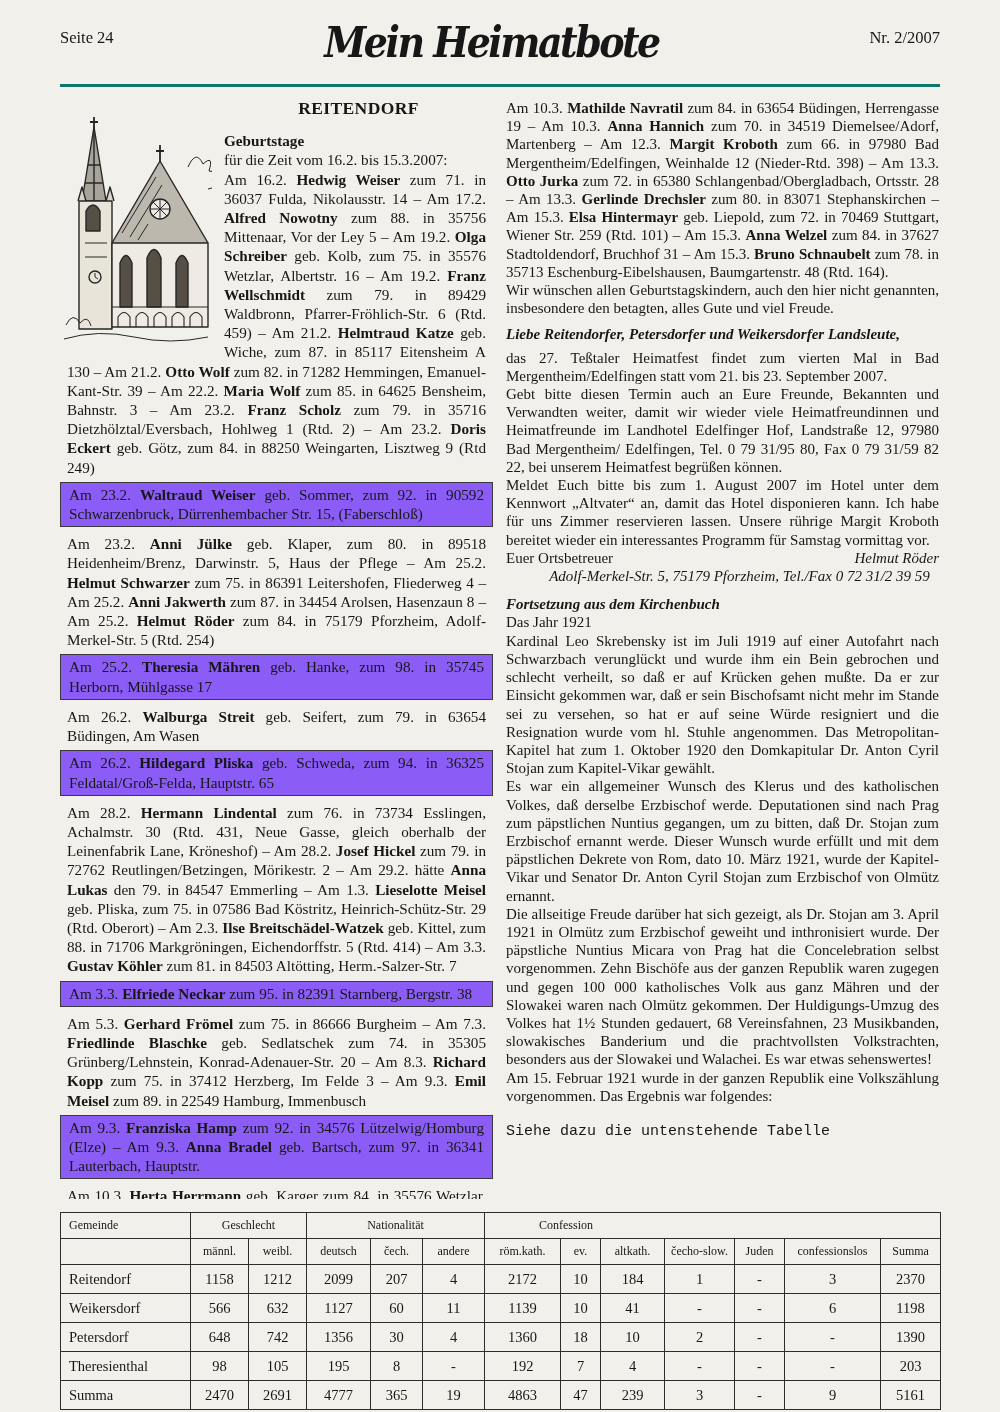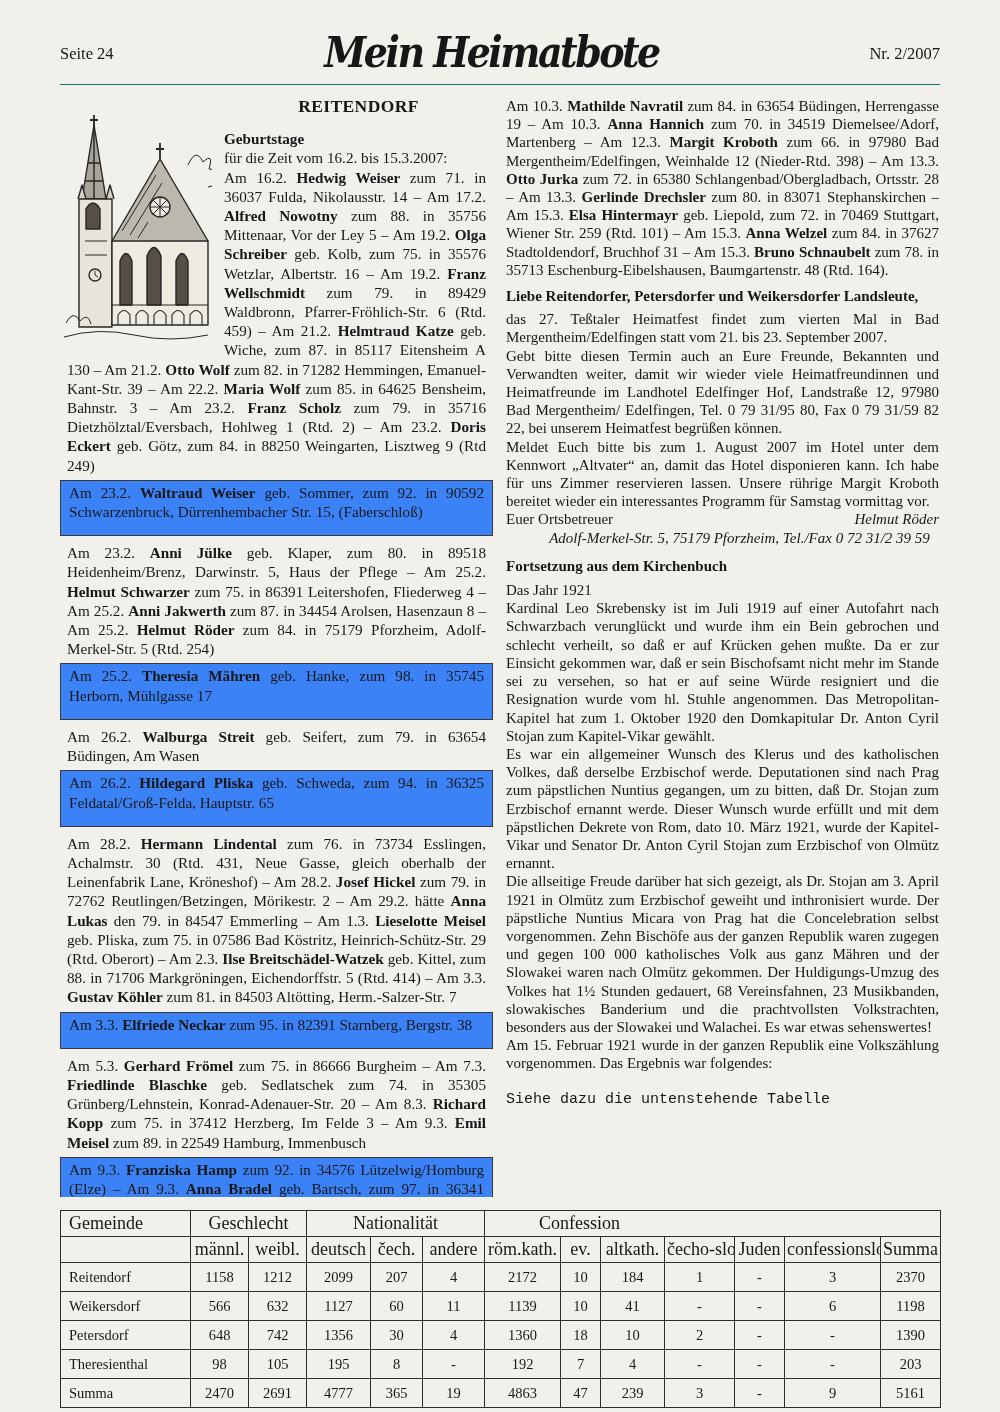--- a/index.html
+++ b/index.html
@@ -1,49 +1,49 @@
 <!DOCTYPE html>
 <html lang="de"><head>
 <meta charset="utf-8">
 <style>
   html,body{margin:0;padding:0;}
   .page{position:relative;width:1000px;height:1412px;background:#f2f0ea;color:#171717;
         font-family:"Liberation Serif",serif;overflow:hidden;}
   .inner{padding:28px 60px 0 60px;}
   
-  .hdr{display:flex;justify-content:space-between;align-items:center;
-       border-bottom:1px solid #0f766e;padding-bottom:4px;height:52px;}
+  .hdr{display:flex;justify-content:space-between;align-items:flex-start;
+       border-bottom:3px solid #0f766e;padding-bottom:4px;height:52px;}
   .hdr .side{font-size:16.5px;padding-bottom:1px;}
   .masthead{font-family:"DejaVu Serif",serif;font-weight:bold;font-style:italic;
             font-size:38px;line-height:.85;letter-spacing:-2.5px;transform:scaleY(1.15);
             transform-origin:bottom;}
   
   .columns{display:flex;gap:13px;margin-top:12px;height:1100px;overflow:hidden;}
   .col{width:433px;text-align:justify;}
   .col.left{font-size:15.2px;line-height:19.2px;}
   .col.right{font-size:15px;line-height:18.2px;}
   .col p{margin:0;}
   .col.left p{margin:0 7px 5px;}
-  .box{border:1.5px solid #3a3a3a;background:#3b82f6;padding:2px 8px 14px;margin:0 0 7px;}
+  .box{border:1.5px solid #3a3a3a;background:#8b5cf6;padding:2px 8px 3px;margin:0 0 7px;}
   .lead .title{font-weight:bold;text-align:center;font-size:17.5px;letter-spacing:.4px;
                margin:0 0 13px;}
   .lead .sub{font-weight:bold;text-align:left;}
   svg.church{float:left;margin:12px 12px 4px 0;}
-  .bold-line{font-weight:bold;margin:8px 0 5px;text-align:left;}
-  .church-h{margin:10px 0 6px;}
+  .bold-line{font-weight:bold;margin:8px 0 5px;text-align:left;font-style:italic;}
+  .church-h{margin:10px 0 0;}
   .sig{display:flex;justify-content:space-between;}
   .ital{font-style:italic;}
   .addr{text-align:center;padding-left:34px;margin:0 0 4px;}
   .note{margin-top:18px !important;font-family:Liberation Mono, monospace;}
   
   .census{table-layout:fixed;border-collapse:collapse;width:880px;margin:13px auto 0;
           font-size:14.5px;}
   .census th,.census td{border:1.8px solid #2c2c2c;text-align:center;font-weight:normal;
           padding:1px 2px;overflow:hidden;white-space:nowrap;}
-  .census th{height:23px;font-size:18px;}
+  .census th{height:23px;font-size:12px;}
   .census td{height:26px;}
   .census tr:first-child th:nth-child(1){text-align:left;padding-left:8px;}
   .census tr:first-child th:nth-child(4){text-align:left;padding-left:54px;}
   .census td:first-child{text-align:left;padding-left:8px;}
 </style>
 </head>
 <body>
 
 <div class="page">
   <div class="inner">
@@ -98,20 +98,21 @@
         <p><span>Am 28.2. </span><b>Hermann Lindental</b><span> zum 76. in 73734 Esslingen, Achalmstr. 30 (Rtd. 431, Neue Gasse, gleich oberhalb der Leinenfabrik Lane, Kröneshof) – Am 28.2. </span><b>Josef Hickel</b><span> zum 79. in 72762 Reutlingen/Betzingen, Mörikestr. 2 – Am 29.2. hätte </span><b>Anna Lukas</b><span> den 79. in 84547 Emmerling – Am 1.3. </span><b>Lieselotte Meisel</b><span> geb. Pliska, zum 75. in 07586 Bad Köstritz, Heinrich-Schütz-Str. 29 (Rtd. Oberort) – Am 2.3. </span><b>Ilse Breitschädel-Watzek</b><span> geb. Kittel, zum 88. in 71706 Markgröningen, Eichendorffstr. 5 (Rtd. 414) – Am 3.3. </span><b>Gustav Köhler</b><span> zum 81. in 84503 Altötting, Herm.-Salzer-Str. 7</span></p>
         <div class="box"><span>Am 3.3. </span><b>Elfriede Neckar</b><span> zum 95. in 82391 Starnberg, Bergstr. 38</span></div>
         <p><span>Am 5.3. </span><b>Gerhard Frömel</b><span> zum 75. in 86666 Burgheim – Am 7.3. </span><b>Friedlinde Blaschke</b><span> geb. Sedlatschek zum 74. in 35305 Grünberg/Lehnstein, Konrad-Adenauer-Str. 20 – Am 8.3. </span><b>Richard Kopp</b><span> zum 75. in 37412 Herzberg, Im Felde 3 – Am 9.3. </span><b>Emil Meisel</b><span> zum 89. in 22549 Hamburg, Immenbusch</span></p>
         <div class="box"><span>Am 9.3. </span><b>Franziska Hamp</b><span> zum 92. in 34576 Lützelwig/Homburg (Elze) – Am 9.3. </span><b>Anna Bradel</b><span> geb. Bartsch, zum 97. in 36341 Lauterbach, Hauptstr.</span></div>
         <p><span>Am 10.3. </span><b>Herta Herrmann</b><span> geb. Karger zum 84. in 35576 Wetzlar, Sophienstr. 12</span></p>
 
       </div>
 
       <div class="col right">
         <p><span>Am 10.3. </span><b>Mathilde Navratil</b><span> zum 84. in 63654 Büdingen, Herrengasse 19 – Am 10.3. </span><b>Anna Hannich</b><span> zum 70. in 34519 Diemelsee/Adorf, Martenberg – Am 12.3. </span><b>Margit Kroboth</b><span> zum 66. in 97980 Bad Mergentheim/Edelfingen, Weinhalde 12 (Nieder-Rtd. 398) – Am 13.3. </span><b>Otto Jurka</b><span> zum 72. in 65380 Schlangenbad/Obergladbach, Ortsstr. 28 – Am 13.3. </span><b>Gerlinde Drechsler</b><span> zum 80. in 83071 Stephanskirchen – Am 15.3. </span><b>Elsa Hintermayr</b><span> geb. Liepold, zum 72. in 70469 Stuttgart, Wiener Str. 259 (Rtd. 101) – Am 15.3. </span><b>Anna Welzel</b><span> zum 84. in 37627 Stadtoldendorf, Bruchhof 31 – Am 15.3. </span><b>Bruno Schnaubelt</b><span> zum 78. in 35713 Eschenburg-Eibelshausen, Baumgartenstr. 48 (Rtd. 164).</span></p>
+        <p>Wir wünschen allen Geburtstagskindern, auch den hier nicht genannten, insbesondere den betagten, alles Gute und viel Freude.</p>
         <div class="bold-line">Liebe Reitendorfer, Petersdorfer und Weikersdorfer Landsleute,</div>
         <p>das 27. Teßtaler Heimatfest findet zum vierten Mal in Bad Mergentheim/Edelfingen statt vom 21. bis 23. September 2007.</p>
         <p>Gebt bitte diesen Termin auch an Eure Freunde, Bekannten und Verwandten weiter, damit wir wieder viele Heimatfreundinnen und Heimatfreunde im Landhotel Edelfinger Hof, Landstraße 12, 97980 Bad Mergentheim/ Edelfingen, Tel. 0 79 31/95 80, Fax 0 79 31/59 82 22, bei unserem Heimatfest begrüßen können.</p>
         <p>Meldet Euch bitte bis zum 1. August 2007 im Hotel unter dem Kennwort „Altvater“ an, damit das Hotel disponieren kann. Ich habe für uns Zimmer reservieren lassen. Unsere rührige Margit Kroboth bereitet wieder ein interessantes Programm für Samstag vormittag vor.</p>
         <div class="sig">
           <span>Euer Ortsbetreuer</span>
           <span class="ital">Helmut Röder</span>
         </div>
         <div class="addr ital">Adolf-Merkel-Str. 5, 75179 Pforzheim, Tel./Fax 0 72 31/2 39 59</div>
         <div class="bold-line church-h">Fortsetzung aus dem Kirchenbuch</div>

